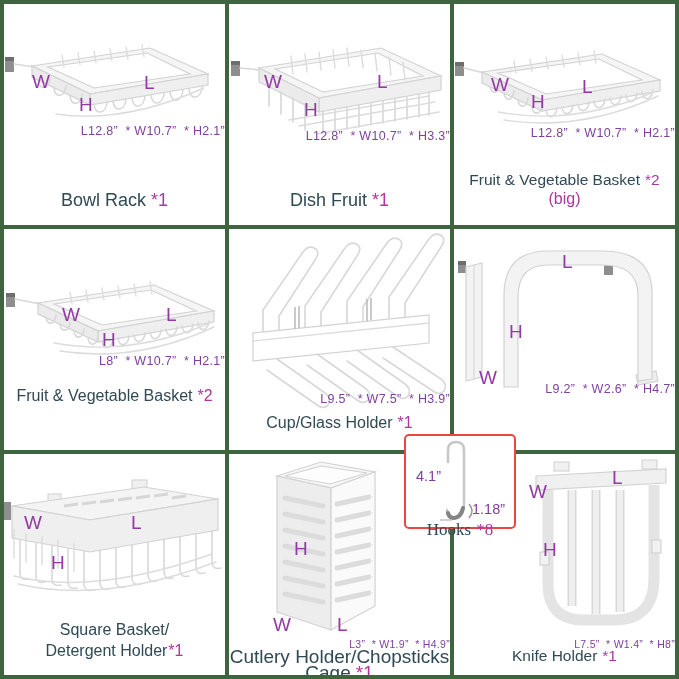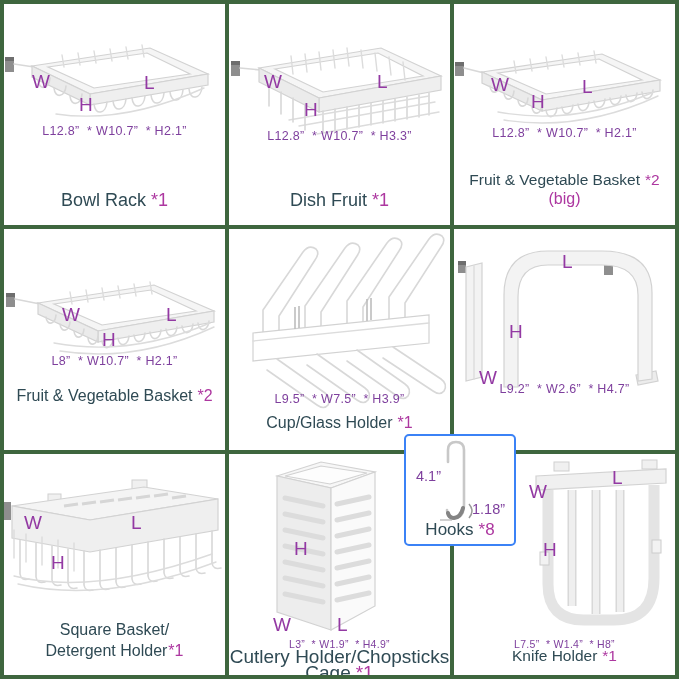--- a/index.html
+++ b/index.html
@@ -1,30 +1,30 @@
 <!DOCTYPE html>
 <html style="--grid-green: #3e663e; --title-dark: #2f4a54; --purple: #7e3f9d; --magenta: #ad37a0; --letter-purple: #9339a3;"><head>
 <meta charset="utf-8">
 <style>
   html,body{margin:0;padding:0;background:#fff;}
   .page{position:relative;width:679px;height:679px;font-family:"Liberation Sans",sans-serif;background:#fff;overflow:hidden;}
   .grid{position:absolute;inset:0;display:grid;grid-template-columns:repeat(3,1fr);grid-template-rows:repeat(3,1fr);gap:4px;padding:4px;background:var(--grid-green,#3e663e);box-sizing:border-box;}
   .cell{position:relative;background:#fff;overflow:hidden;}
   .art{position:absolute;left:0;top:0;width:221px;height:221px;}
   .dim-letter{position:absolute;font-size:19px;font-weight:500;color:var(--letter-purple,#9339a3);line-height:1;}
-  .dims{position:absolute;left:0;right:0;text-align:center;font-size:12.5px;letter-spacing:.3px;color:var(--purple,#7e3f9d);white-space:pre;line-height:1.2;}
+  .dims{position:absolute;left:0;right:0;text-align:right;font-size:12.5px;letter-spacing:.3px;color:var(--purple,#7e3f9d);white-space:pre;line-height:1.2;}
   .dims.small{font-size:10.5px;}
   .title{position:absolute;left:0;right:0;text-align:center;color:var(--title-dark,#2f4a54);font-size:18px;line-height:21px;}
   .title .count{color:var(--magenta,#ad37a0);margin-left:5px;}
   .title.no-gap .count{margin-left:1px;}
   .subtitle{position:absolute;left:0;right:0;text-align:center;font-size:16px;color:var(--magenta,#ad37a0);}
-  .hooks-box{position:absolute;left:404px;top:434px;width:112px;height:112px;box-sizing:border-box;background:#fff;border:2px solid #3b82f6;border-radius:5px;z-index:5;}
+  .hooks-box{position:absolute;left:404px;top:434px;width:112px;height:95px;box-sizing:border-box;background:#fff;border:2px solid #ef4444;border-radius:5px;z-index:5;}
   .hooks-box .hook-art{position:absolute;left:0;top:0;width:108px;height:108px;}
   .hooks-box .measure{position:absolute;font-size:14.5px;color:var(--purple,#7e3f9d);line-height:1;}
-  .hooks-box .hooks-title{position:absolute;left:0;right:0;top:84px;text-align:center;font-size:17px;color:var(--title-dark,#2f4a54);}
+  .hooks-box .hooks-title{position:absolute;left:0;right:0;top:84px;text-align:center;font-size:17px;color:var(--title-dark,#2f4a54);font-family:Liberation Serif, serif;}
   .hooks-box .hooks-title .count{color:var(--magenta,#ad37a0);margin-left:5px;}
   svg .wire{fill:none;stroke:#d8d8d8;stroke-width:1.6;stroke-linecap:round;}
   svg .wire2{fill:none;stroke:#dcdcdc;stroke-width:1.4;stroke-linecap:round;}
   svg .face{stroke:#d2d2d2;stroke-width:1.2;}
   svg .tab{fill:#8e8e8e;}
 </style>
 </head>
 <body>
 
 <div class="page">

